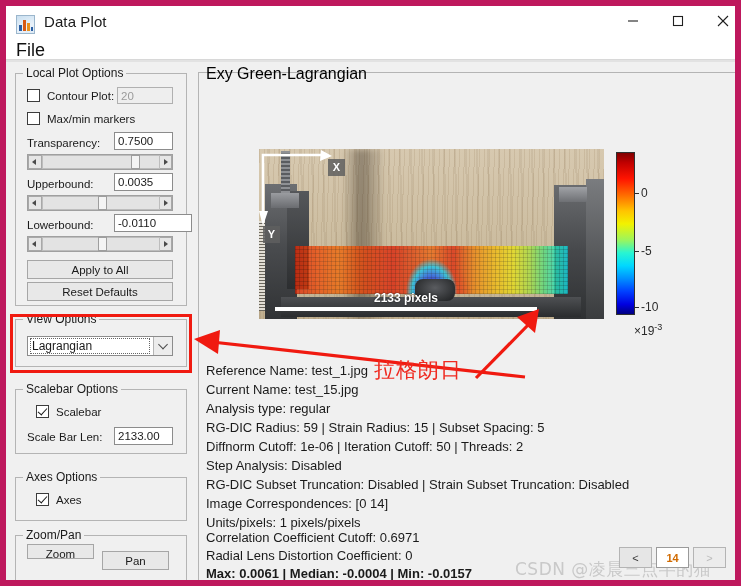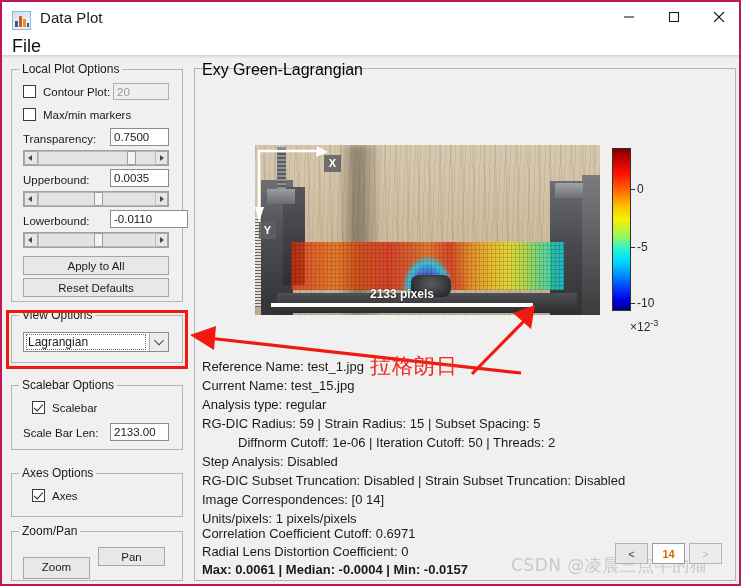--- a/index.html
+++ b/index.html
@@ -9,21 +9,21 @@
   }
   body {
     font-family: "Liberation Sans", sans-serif;
   }
   #app {
     position: relative;
     width: 741px;
     height: 586px;
     background: #f0f0f0;
     overflow: hidden;
-    border: 2px solid #be185d;
+    border: 6px solid #be185d;
     box-sizing: border-box;
   }
 
   
   .titlebar {
     position: absolute;
     top: 0; left: 0;
     width: 741px;
     height: 38px;
     background: #ffffff;
@@ -544,21 +544,21 @@
   </div>
 
   <div class="grp" style="left:9px; top:471px; width:172px; height:44px;">
     <div class="grp-title">Axes Options</div>
     <div class="cb checked" style="left:20px; top:15px;"></div>
     <div class="lbl" style="left:40px; top:16px;">Axes</div>
   </div>
 
   <div class="grp" style="left:9px; top:529px; width:172px; height:50px;">
     <div class="grp-title">Zoom/Pan</div>
-    <div class="btn" style="left:11px; top:25px; width:67px; height:22px;">Zoom</div>
+    <div class="btn" style="left:11px; top:8px; width:67px; height:15px;">Zoom</div>
     <div class="btn" style="left:86px; top:15px; width:67px; height:19px;">Pan</div>
   </div>
 
   <div class="plot-panel"></div>
   <div class="grp-title" style="position:absolute; left:200px; top:59px;">Exy Green-Lagrangian</div>
 
   <div class="picture">
     <div class="wood"></div>
     <div class="shadow-v"></div>
     <div class="ruler"></div>
@@ -586,38 +586,38 @@
   </div>
 
   <div class="cbar"></div>
   <div class="cbar-tick" style="left:629px; top:187px;"></div>
   <div class="cbar-tick" style="left:629px; top:245px;"></div>
   <div class="cbar-tick" style="left:629px; top:301px;"></div>
   <div class="cbar-lbl" style="left:635px; top:180px;">0</div>
   <div class="cbar-lbl" style="left:635px; top:238px;">-5</div>
   <div class="cbar-lbl" style="left:635px; top:294px;">-10</div>
   <div class="cbar-mult" style="left:628px; top:316px;">
-    <span>×12</span><sup>-3</sup>
+    <span>×19</span><sup>-3</sup>
   </div>
 
   <svg class="anno-svg" style="left:186px; top:318px;" width="340" height="60">
     <line x1="20" y1="18" x2="333" y2="53" stroke="#f01a10" stroke-width="3.2"></line>
     <polygon points="2,15 28,6 26,30" fill="#f01a10"></polygon>
   </svg>
   <svg class="anno-svg" style="left:455px; top:300px;" width="85" height="80">
     <line x1="15" y1="72" x2="70" y2="16" stroke="#f01a10" stroke-width="3.2"></line>
     <polygon points="78,3 74,27 56,11" fill="#f01a10"></polygon>
   </svg>
   <div class="anno-text" style="left:368px; top:350px;">拉格朗日</div>
 
   <div class="info-line" style="top:357px;">Reference Name: test_1.jpg</div>
   <div class="info-line" style="top:376px;">Current Name: test_15.jpg</div>
   <div class="info-line" style="top:395px;">Analysis type: regular</div>
   <div class="info-line" style="top:414px;">RG-DIC Radius: 59 | Strain Radius: 15 | Subset Spacing: 5</div>
-  <div class="info-line" style="top:433px;margin-left:36px;">Diffnorm Cutoff: 1e-06 | Iteration Cutoff: 50 | Threads: 2</div>
+  <div class="info-line" style="top:433px;">Diffnorm Cutoff: 1e-06 | Iteration Cutoff: 50 | Threads: 2</div>
   <div class="info-line" style="top:452px;">Step Analysis: Disabled</div>
   <div class="info-line" style="top:471px;">RG-DIC Subset Truncation: Disabled | Strain Subset Truncation: Disabled</div>
   <div class="info-line" style="top:490px;">Image Correspondences: [0 14]</div>
   <div class="info-line" style="top:509px;">Units/pixels: 1 pixels/pixels</div>
   <div class="info-line" style="top:524px;">Correlation Coefficient Cutoff: 0.6971</div>
   <div class="info-line" style="top:542px;">Radial Lens Distortion Coefficient: 0</div>
   <div class="info-line" style="top:560px;font-weight:bold;">Max: 0.0061 | Median: -0.0004 | Min: -0.0157</div>
 
   <div class="watermark">CSDN @凌晨三点半的猫</div>
 

